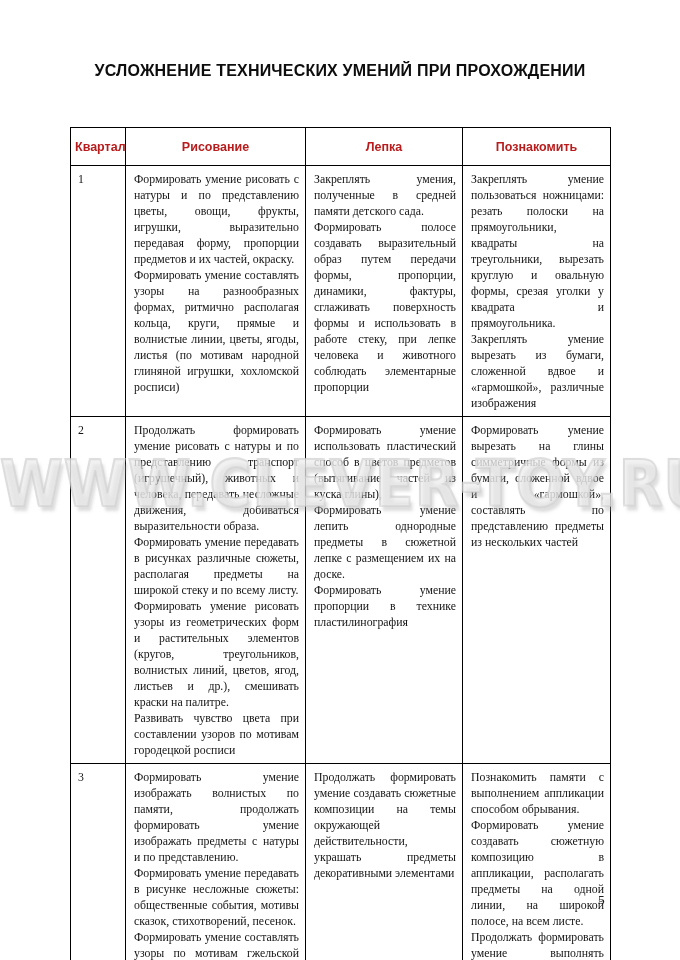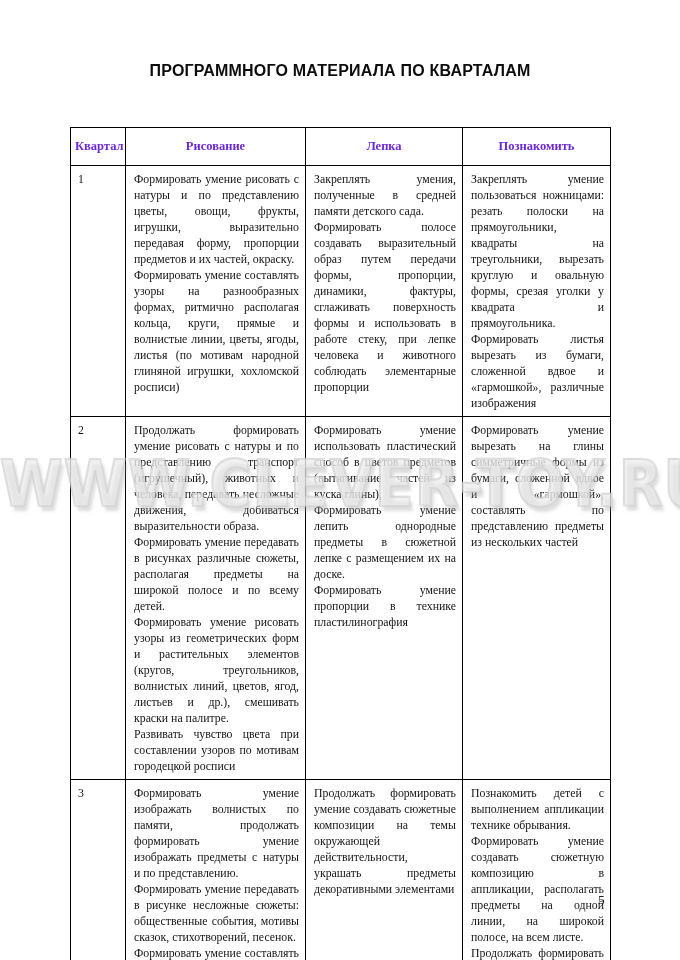--- a/index.html
+++ b/index.html
@@ -38,28 +38,28 @@
     table-layout: fixed;
     background: transparent;
   }
   .curriculum-table th,
   .curriculum-table td {
     border: 1px solid #000;
     vertical-align: top;
     box-sizing: border-box;
   }
   .curriculum-table th {
-    font-family: Liberation Serif, serif;
+    font-family: Liberation Sans, sans-serif;
     font-weight: bold;
     font-size: 12.5px;
     height: 38px;
     vertical-align: middle;
     text-align: center;
     padding: 2px 4px;
-    color: #6d28d9;
+    color: #b91c1c;
   }
   .curriculum-table td {
     font-size: 11.8px;
     line-height: 16px;
     padding: 5px 6px 5px 8px;
     text-align: justify;
     color: #141414;
   }
   .curriculum-table td.quarter-cell {
     text-align: left;
@@ -99,21 +99,21 @@
     font-size: 13.5px;
     color: #1c1c1c;
   }
 </style>
 </head>
 <body>
 
 <div class="page">
 
   <div class="doc-title">
-    <div>ПРОГРАММНОГО МАТЕРИАЛА ПО КВАРТАЛАМ</div>
+    <div>УСЛОЖНЕНИЕ ТЕХНИЧЕСКИХ УМЕНИЙ ПРИ ПРОХОЖДЕНИИ</div>
   </div>
 
   <table class="curriculum-table">
     <colgroup>
       <col style="width:55px">
       <col style="width:180px">
       <col style="width:157px">
       <col style="width:148px">
     </colgroup>
     <thead>
@@ -130,28 +130,28 @@
           <td>
             <div class="cell-paragraph">Формировать умение рисовать с натуры и по представлению цветы, овощи, фрукты, игрушки, выразительно передавая форму, пропорции предметов и их частей, окраску.</div>
             <div class="cell-paragraph">Формировать умение составлять узоры на разнообразных формах, ритмично располагая кольца, круги, прямые и волнистые линии, цветы, ягоды, листья (по мотивам народной глиняной игрушки, хохломской росписи)</div>
           </td>
           <td>
             <div class="cell-paragraph">Закреплять умения, полученные в средней памяти детского сада.</div>
             <div class="cell-paragraph">Формировать полосе создавать выразительный образ путем передачи формы, пропорции, динамики, фактуры, сглаживать поверхность формы и использовать в работе стеку, при лепке человека и животного соблюдать элементарные пропорции</div>
           </td>
           <td>
             <div class="cell-paragraph">Закреплять умение пользоваться ножницами: резать полоски на прямоугольники, квадраты на треугольники, вырезать круглую и овальную формы, срезая уголки у квадрата и прямоугольника.</div>
-            <div class="cell-paragraph">Формировать листья вырезать из бумаги, сложенной вдвое и «гармошкой», различные изображения</div>
+            <div class="cell-paragraph">Закреплять умение вырезать из бумаги, сложенной вдвое и «гармошкой», различные изображения</div>
           </td>
         </tr>
         <tr>
           <td class="quarter-cell">2</td>
           <td>
             <div class="cell-paragraph">Продолжать формировать умение рисовать с натуры и по представлению транспорт (игрушечный), животных и человека, передавать несложные движения, добиваться выразительности образа.</div>
-            <div class="cell-paragraph">Формировать умение передавать в рисунках различные сюжеты, располагая предметы на широкой полосе и по всему детей.</div>
+            <div class="cell-paragraph">Формировать умение передавать в рисунках различные сюжеты, располагая предметы на широкой стеку и по всему листу.</div>
             <div class="cell-paragraph">Формировать умение рисовать узоры из геометрических форм и растительных элементов (кругов, треугольников, волнистых линий, цветов, ягод, листьев и др.), смешивать краски на палитре.</div>
             <div class="cell-paragraph">Развивать чувство цвета при составлении узоров по мотивам городецкой росписи</div>
           </td>
           <td>
             <div class="cell-paragraph">Формировать умение использовать пластический способ в цветов предметов (вытягивание частей из куска глины),</div>
             <div class="cell-paragraph">Формировать умение лепить однородные предметы в сюжетной лепке с размещением их на доске.</div>
             <div class="cell-paragraph">Формировать умение пропорции в технике пластилинография</div>
           </td>
           <td>
             <div class="cell-paragraph">Формировать умение вырезать на глины симметричные формы из бумаги, сложенной вдвое и «гармошкой», составлять по представлению предметы из нескольких частей</div>
@@ -161,21 +161,21 @@
           <td class="quarter-cell">3</td>
           <td>
             <div class="cell-paragraph">Формировать умение изображать волнистых по памяти, продолжать формировать умение изображать предметы с натуры и по представлению.</div>
             <div class="cell-paragraph">Формировать умение передавать в рисунке несложные сюжеты: общественные события, мотивы сказок, стихотворений, песенок.</div>
             <div class="cell-paragraph">Формировать умение составлять узоры по мотивам гжельской росписи</div>
           </td>
           <td>
             <div class="cell-paragraph">Продолжать формировать умение создавать сюжетные композиции на темы окружающей действительности, украшать предметы декоративными элементами</div>
           </td>
           <td>
-            <div class="cell-paragraph">Познакомить детей с выполнением аппликации технике обрывания.</div>
+            <div class="cell-paragraph">Познакомить памяти с выполнением аппликации способом обрывания.</div>
             <div class="cell-paragraph">Формировать умение создавать сюжетную композицию в аппликации, располагать предметы на одной линии, на широкой полосе, на всем листе.</div>
             <div class="cell-paragraph">Продолжать формировать умение выполнять коллективные аппликации</div>
           </td>
         </tr>
       </tbody>
   </table>
 
   <div class="watermark">WWW.CLEVER-TOY.RU</div>
 
   <div class="page-number">5</div>

